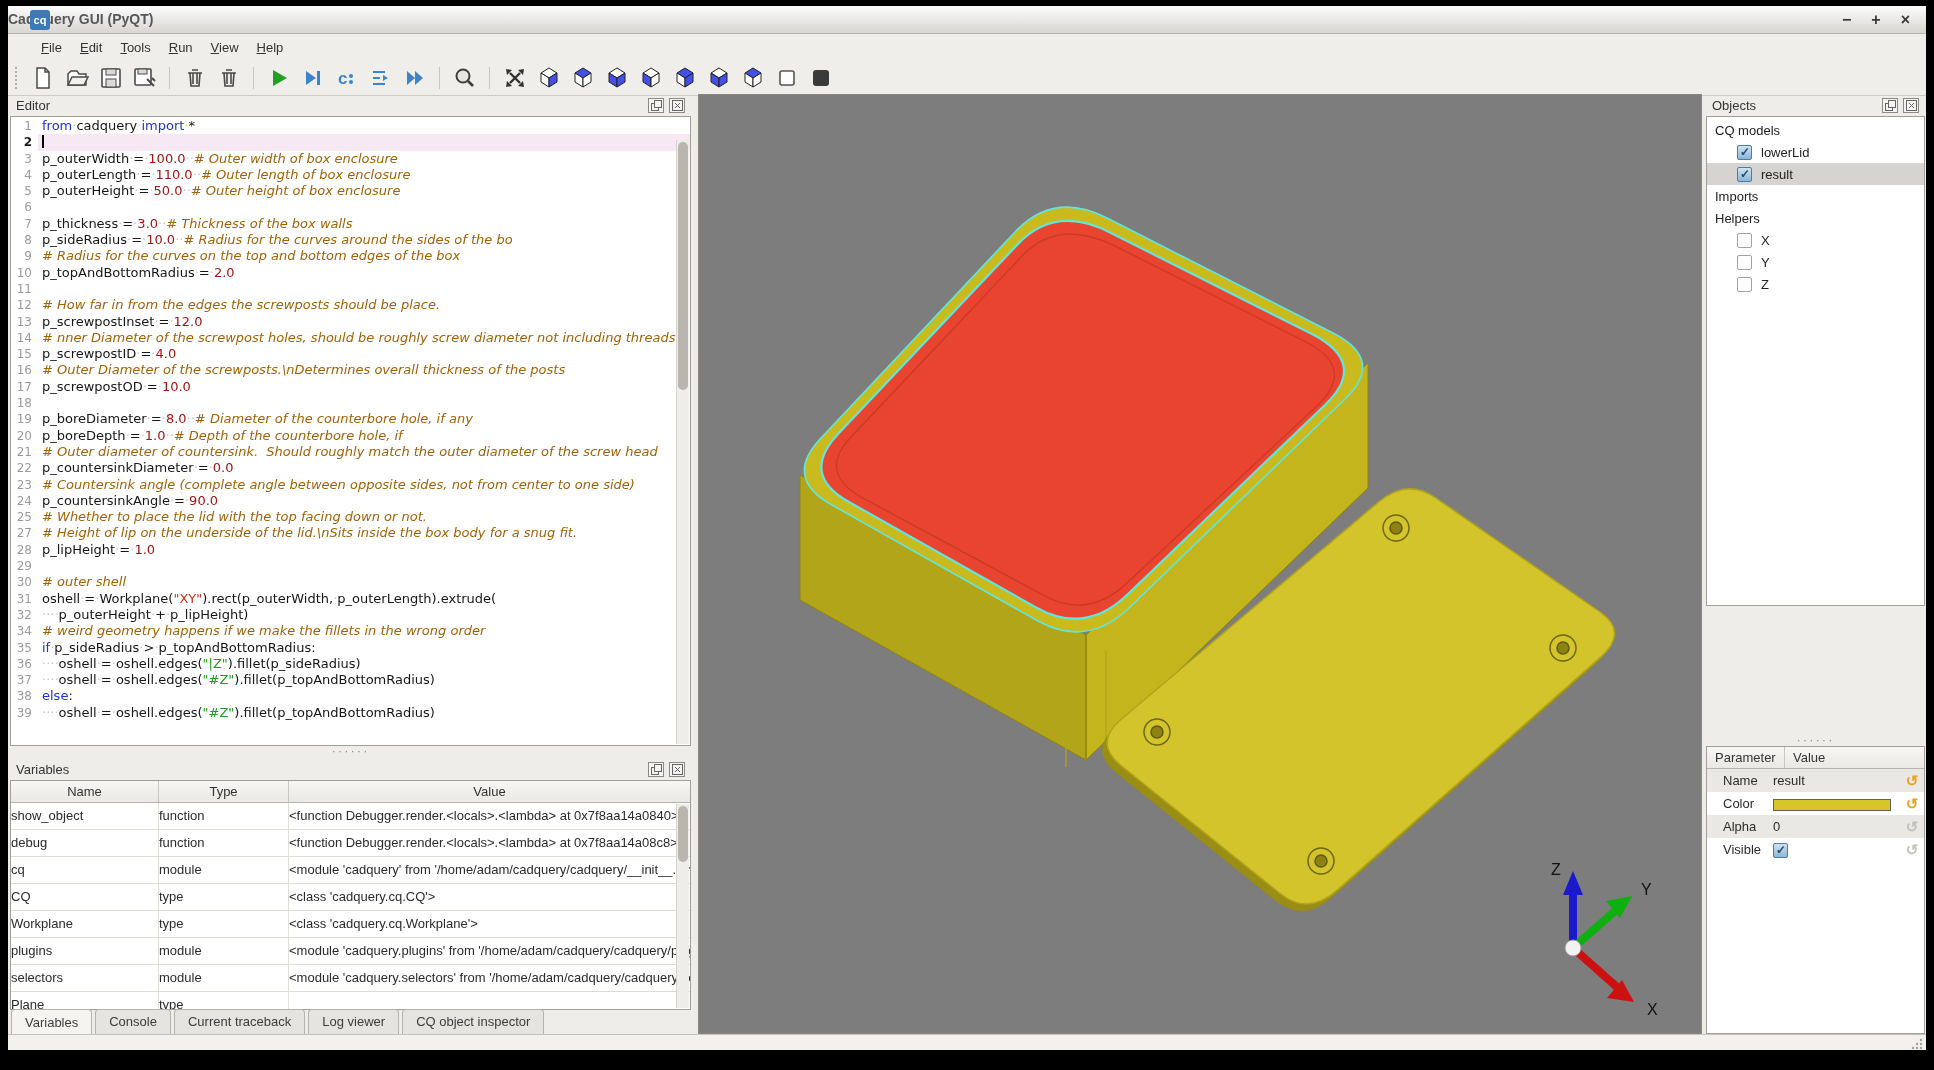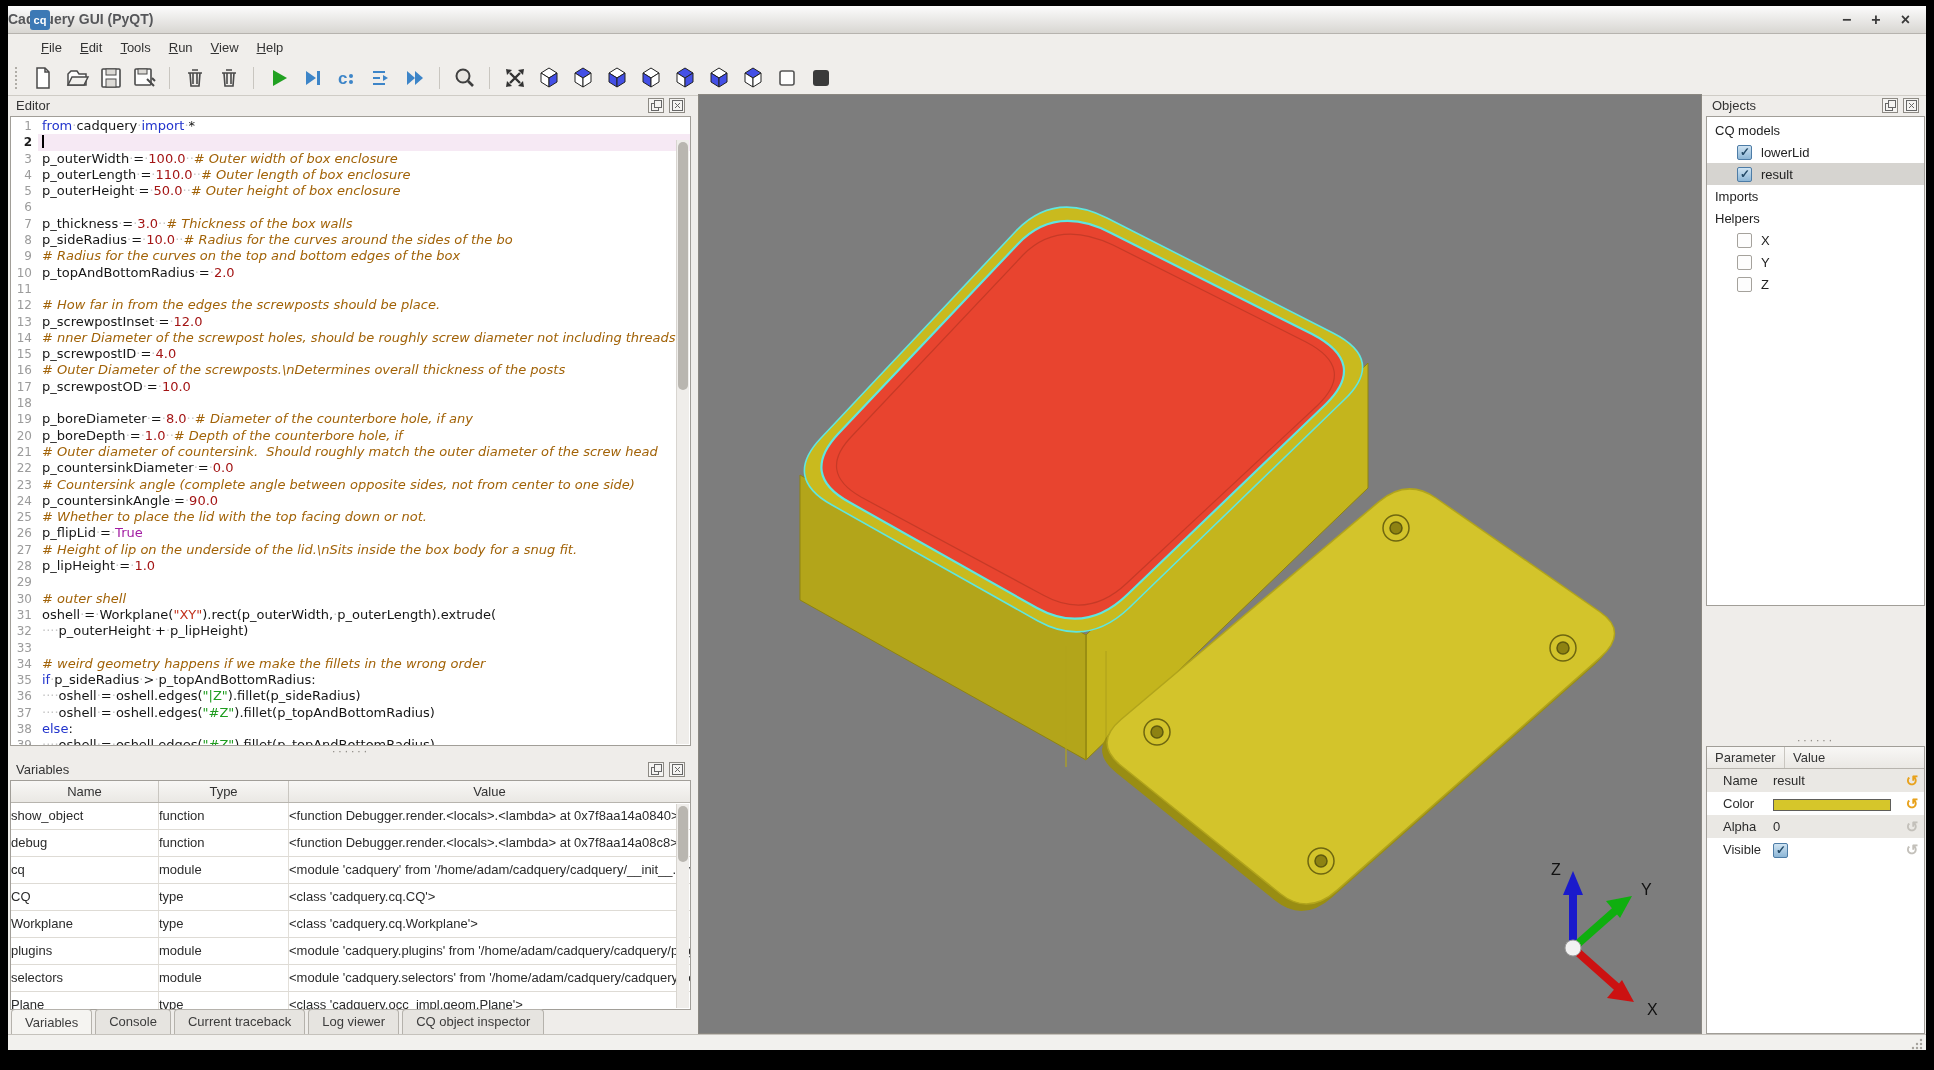--- a/index.html
+++ b/index.html
@@ -292,28 +292,26 @@
           <div class="ed-line"><span class="gutter">16</span><span class="code"><span class="tk-c"># Outer Diameter of the screwposts.\nDetermines overall thickness of the posts</span></span></div>
           <div class="ed-line"><span class="gutter">17</span><span class="code"><span class="tk-p">p_screwpostOD</span><span class="tk-w">·</span><span class="tk-p">=</span><span class="tk-w">·</span><span class="tk-n">10.0</span></span></div>
           <div class="ed-line"><span class="gutter">18</span><span class="code"></span></div>
           <div class="ed-line"><span class="gutter">19</span><span class="code"><span class="tk-p">p_boreDiameter</span><span class="tk-w">·</span><span class="tk-p">=</span><span class="tk-w">·</span><span class="tk-n">8.0</span><span class="tk-w">··</span><span class="tk-c"># Diameter of the counterbore hole, if any</span></span></div>
           <div class="ed-line"><span class="gutter">20</span><span class="code"><span class="tk-p">p_boreDepth</span><span class="tk-w">·</span><span class="tk-p">=</span><span class="tk-w">·</span><span class="tk-n">1.0</span><span class="tk-w">··</span><span class="tk-c"># Depth of the counterbore hole, if</span></span></div>
           <div class="ed-line"><span class="gutter">21</span><span class="code"><span class="tk-c"># Outer diameter of countersink.  Should roughly match the outer diameter of the screw head</span></span></div>
           <div class="ed-line"><span class="gutter">22</span><span class="code"><span class="tk-p">p_countersinkDiameter</span><span class="tk-w">·</span><span class="tk-p">=</span><span class="tk-w">·</span><span class="tk-n">0.0</span></span></div>
           <div class="ed-line"><span class="gutter">23</span><span class="code"><span class="tk-c"># Countersink angle (complete angle between opposite sides, not from center to one side)</span></span></div>
           <div class="ed-line"><span class="gutter">24</span><span class="code"><span class="tk-p">p_countersinkAngle</span><span class="tk-w">·</span><span class="tk-p">=</span><span class="tk-w">·</span><span class="tk-n">90.0</span></span></div>
           <div class="ed-line"><span class="gutter">25</span><span class="code"><span class="tk-c"># Whether to place the lid with the top facing down or not.</span></span></div>
-          <div class="ed-line"><span class="gutter">26</span><span class="code"><span class="tk-p">p_flipLid</span><span class="tk-w">·</span><span class="tk-p">=</span><span class="tk-w">·</span><span class="tk-b">True</span></span></div>
           <div class="ed-line"><span class="gutter">27</span><span class="code"><span class="tk-c"># Height of lip on the underside of the lid.\nSits inside the box body for a snug fit.</span></span></div>
           <div class="ed-line"><span class="gutter">28</span><span class="code"><span class="tk-p">p_lipHeight</span><span class="tk-w">·</span><span class="tk-p">=</span><span class="tk-w">·</span><span class="tk-n">1.0</span></span></div>
           <div class="ed-line"><span class="gutter">29</span><span class="code"></span></div>
           <div class="ed-line"><span class="gutter">30</span><span class="code"><span class="tk-c"># outer shell</span></span></div>
           <div class="ed-line"><span class="gutter">31</span><span class="code"><span class="tk-p">oshell</span><span class="tk-w">·</span><span class="tk-p">=</span><span class="tk-w">·</span><span class="tk-p">Workplane(</span><span class="tk-s">"XY"</span><span class="tk-p">).rect(p_outerWidth,</span><span class="tk-w">·</span><span class="tk-p">p_outerLength).extrude(</span></span></div>
           <div class="ed-line"><span class="gutter">32</span><span class="code"><span class="tk-w">····</span><span class="tk-p">p_outerHeight</span><span class="tk-w">·</span><span class="tk-p">+</span><span class="tk-w">·</span><span class="tk-p">p_lipHeight)</span></span></div>
-          <div class="ed-line"><span class="gutter">33</span><span class="code"></span></div>
           <div class="ed-line"><span class="gutter">34</span><span class="code"><span class="tk-c"># weird geometry happens if we make the fillets in the wrong order</span></span></div>
           <div class="ed-line"><span class="gutter">35</span><span class="code"><span class="tk-k">if</span><span class="tk-w">·</span><span class="tk-p">p_sideRadius</span><span class="tk-w">·</span><span class="tk-p">&gt;</span><span class="tk-w">·</span><span class="tk-p">p_topAndBottomRadius:</span></span></div>
           <div class="ed-line"><span class="gutter">36</span><span class="code"><span class="tk-w">····</span><span class="tk-p">oshell</span><span class="tk-w">·</span><span class="tk-p">=</span><span class="tk-w">·</span><span class="tk-p">oshell.edges(</span><span class="tk-g">"|Z"</span><span class="tk-p">).fillet(p_sideRadius)</span></span></div>
           <div class="ed-line"><span class="gutter">37</span><span class="code"><span class="tk-w">····</span><span class="tk-p">oshell</span><span class="tk-w">·</span><span class="tk-p">=</span><span class="tk-w">·</span><span class="tk-p">oshell.edges(</span><span class="tk-g">"#Z"</span><span class="tk-p">).fillet(p_topAndBottomRadius)</span></span></div>
           <div class="ed-line"><span class="gutter">38</span><span class="code"><span class="tk-k">else</span><span class="tk-p">:</span></span></div>
           <div class="ed-line"><span class="gutter">39</span><span class="code"><span class="tk-w">····</span><span class="tk-p">oshell</span><span class="tk-w">·</span><span class="tk-p">=</span><span class="tk-w">·</span><span class="tk-p">oshell.edges(</span><span class="tk-g">"#Z"</span><span class="tk-p">).fillet(p_topAndBottomRadius)</span></span></div>
         </div>
       <div class="vscroll">
           <div class="vthumb" style="top:2px;height:248px;"></div>
         </div>
@@ -376,21 +374,20 @@
             <span class="vt-c col-value">&lt;module 'cadquery.plugins' from '/home/adam/cadquery/cadquery/plug...</span>
           </div>
           <div class="vt-row">
             <span class="vt-c col-name">selectors</span>
             <span class="vt-c col-type">module</span>
             <span class="vt-c col-value">&lt;module 'cadquery.selectors' from '/home/adam/cadquery/cadquery/se...</span>
           </div>
           <div class="vt-row">
             <span class="vt-c col-name">Plane</span>
             <span class="vt-c col-type">type</span>
-            <span class="vt-c col-value">&lt;class 'cadquery.occ_impl.geom.Plane'&gt;</span>
           </div>
         </div>
       <div class="vscroll">
           <div class="vthumb" style="top:2px;height:56px;"></div>
         </div>
     </div>
   </div>
 
   <div id="tabs-bar">
       <span class="tab active">Variables</span>

